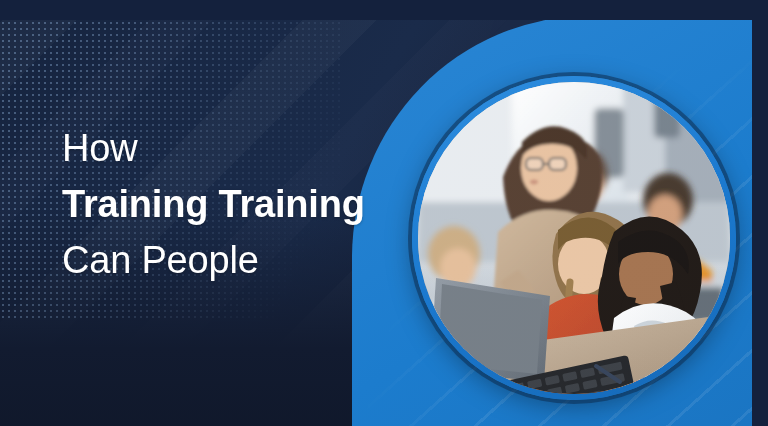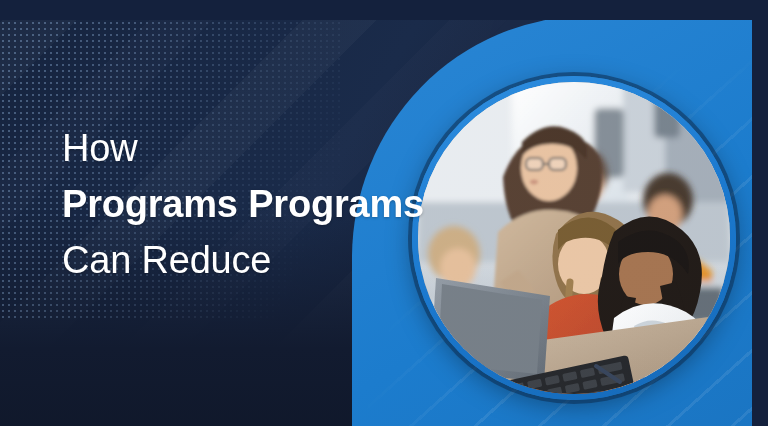--- a/index.html
+++ b/index.html
@@ -163,22 +163,22 @@
   <div class="bg-wedge-tr2"></div>
   <div class="bg-wedge-bl"></div>
   <div class="bg-dots"></div>
 
   <div class="blue-shape"></div>
   <div class="blue-shape2"></div>
   <div class="blue-stripes"></div>
 
   <div class="headline">
     <span class="hl-line light">How</span>
-    <span class="hl-line bold">Programs Programs</span>
-    <span class="hl-line light">Can Reduce</span>
+    <span class="hl-line bold">Training Training</span>
+    <span class="hl-line light">Can People</span>
   </div>
 
   <div class="photo-ring">
     <div class="photo-clip">
       <svg class="photo-svg" viewBox="0 0 312 312" preserveAspectRatio="xMidYMid slice">
         <defs>
           <linearGradient id="roomBg" x1="0" y1="0" x2="0" y2="1">
             <stop offset="0%" stop-color="#f2f4f6"></stop>
             <stop offset="45%" stop-color="#dfe4e9"></stop>
             <stop offset="100%" stop-color="#9aa6b2"></stop>

